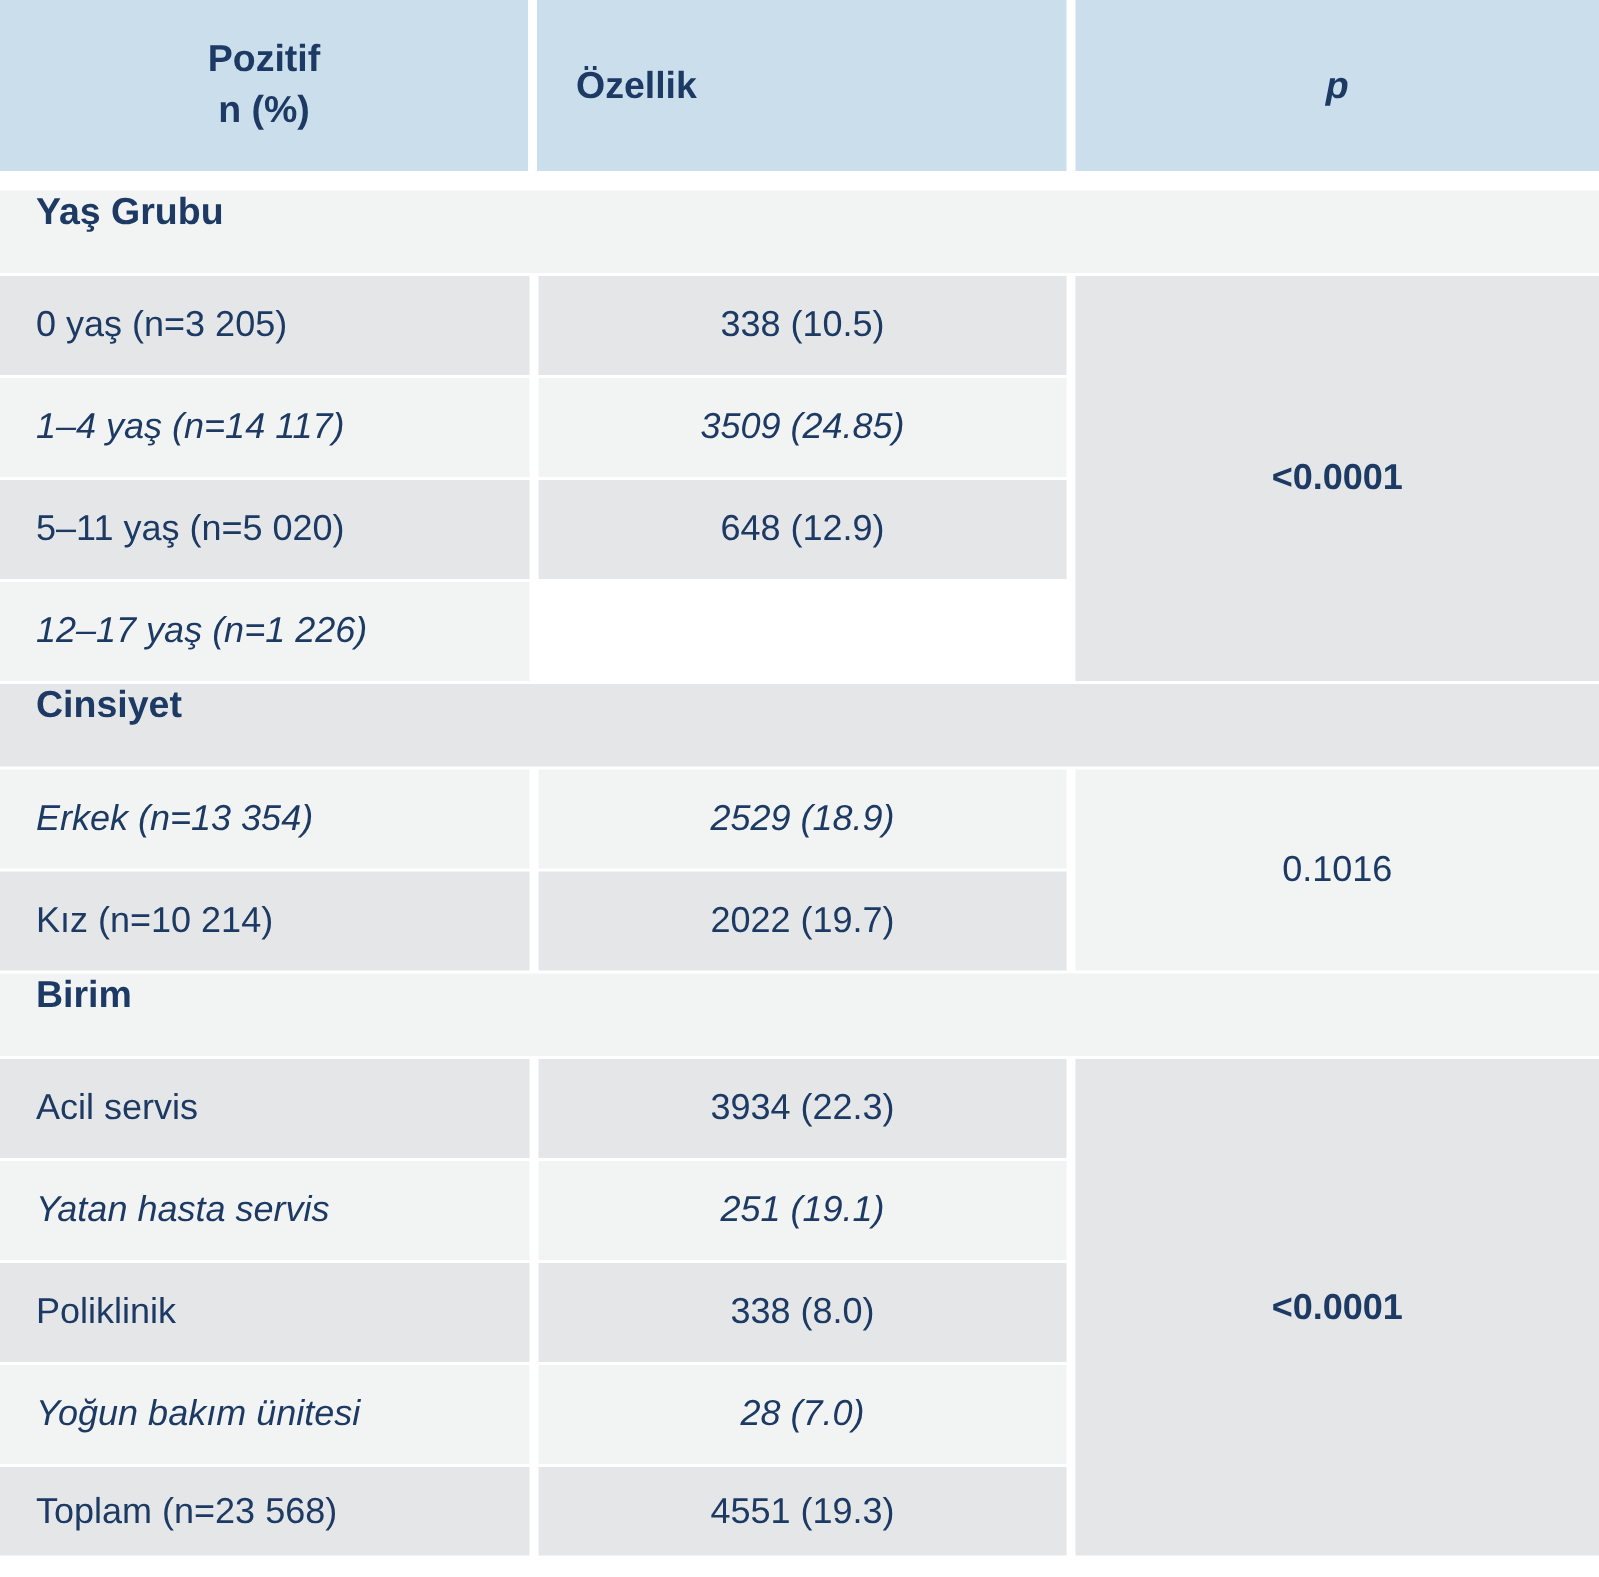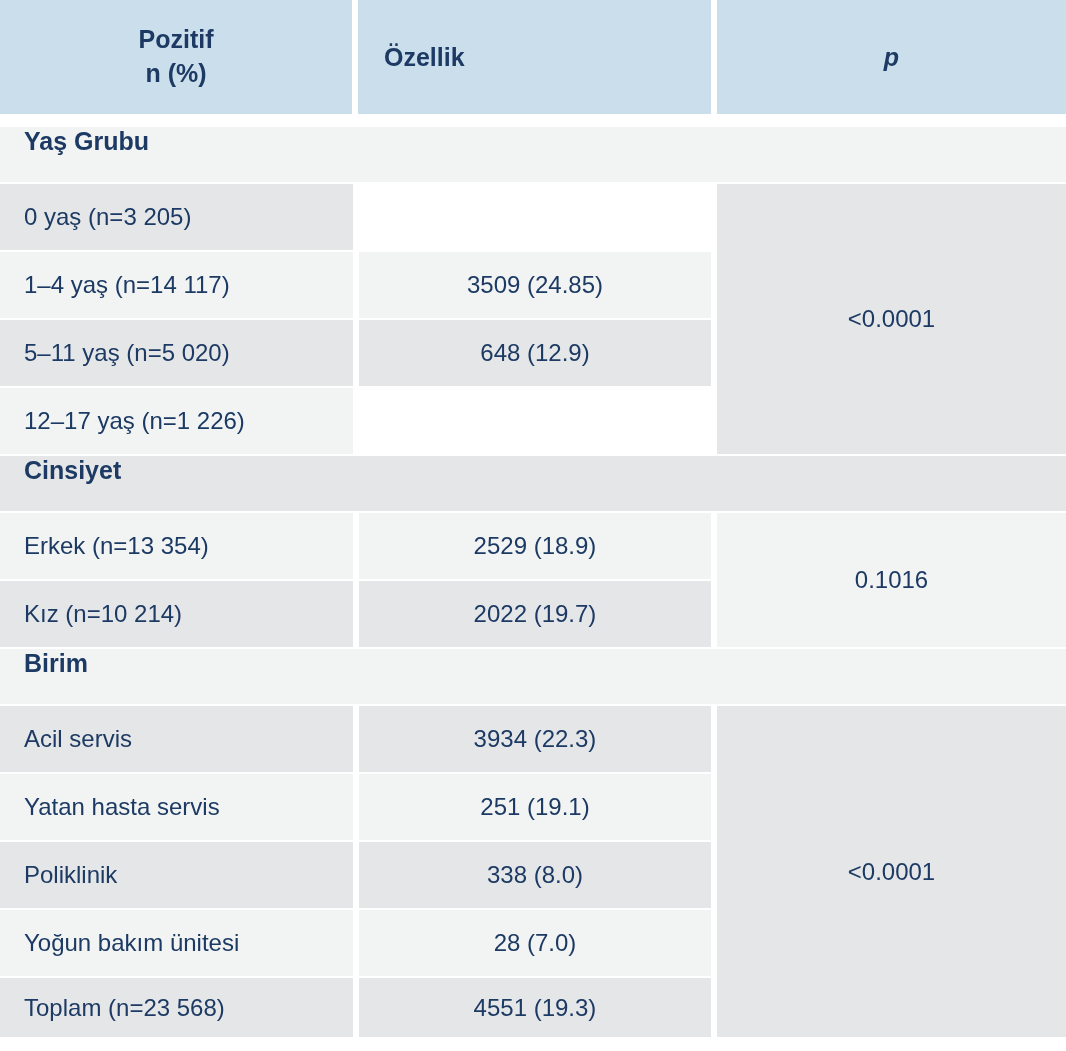--- a/index.html
+++ b/index.html
@@ -54,26 +54,26 @@
   .p-cell {
     width: 349px;
     display: flex;
     align-items: center;
     justify-content: center;
     font-size: 24px;
     align-self: stretch;
   }
 
   
-  .data-row.light > .cell { background: var(--row-light, #f2f3f3); }
+  .data-row.light > .cell { background: var(--row-light, #f2f3f3); font-style: italic; }
   .data-row.dark  > .cell { background: var(--row-dark, #e5e6e8); }
   .section-title-row.light { background: var(--row-light, #f2f3f3); }
   .section-title-row.dark  { background: var(--row-dark, #e5e6e8); }
   .p-cell.light { background: var(--row-light, #f2f3f3); }
-  .p-cell.dark  { background: var(--row-dark, #e5e6e8); }
+  .p-cell.dark  { background: var(--row-dark, #e5e6e8); font-weight: bold; }
 </style>
 </head>
 <body>
 
 <div class="table">
   <div class="header-row">
     <div class="cell c2">
       <div>
         <div>Pozitif</div>
         <div>n (%)</div>
@@ -84,20 +84,21 @@
   </div>
   <div>
   <div class="section">
     <div class="section-title-row light">
       <span>Yaş Grubu</span>
     </div>
     <div class="section-body">
       <div class="section-rows">
   <div class="data-row dark">
     <div class="cell c1">0 yaş (n=3 205)</div>
+    <div class="cell c2">338 (10.5)</div>
   </div>
 
   <div class="data-row light">
     <div class="cell c1">1–4 yaş (n=14 117)</div>
     <div class="cell c2">3509 (24.85)</div>
   </div>
 
   <div class="data-row dark">
     <div class="cell c1">5–11 yaş (n=5 020)</div>
     <div class="cell c2">648 (12.9)</div>

